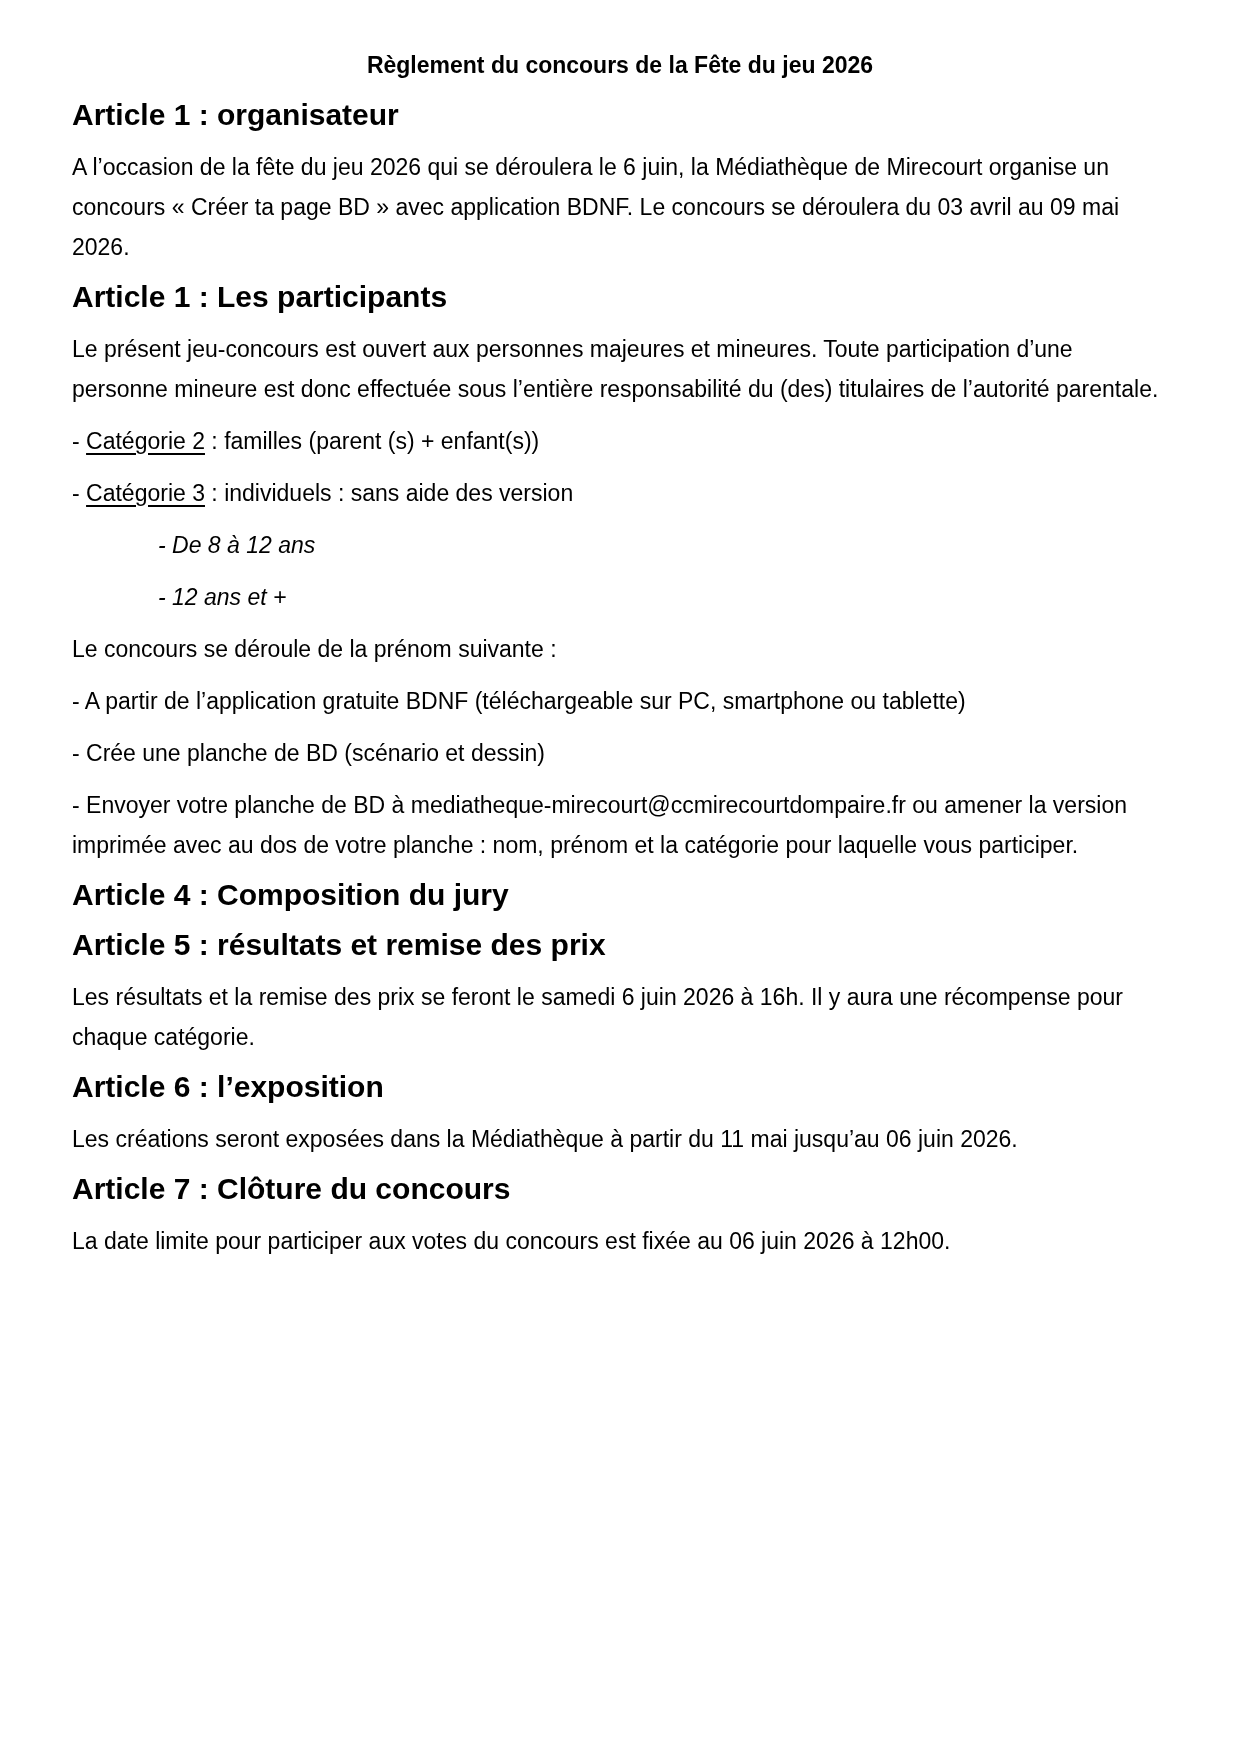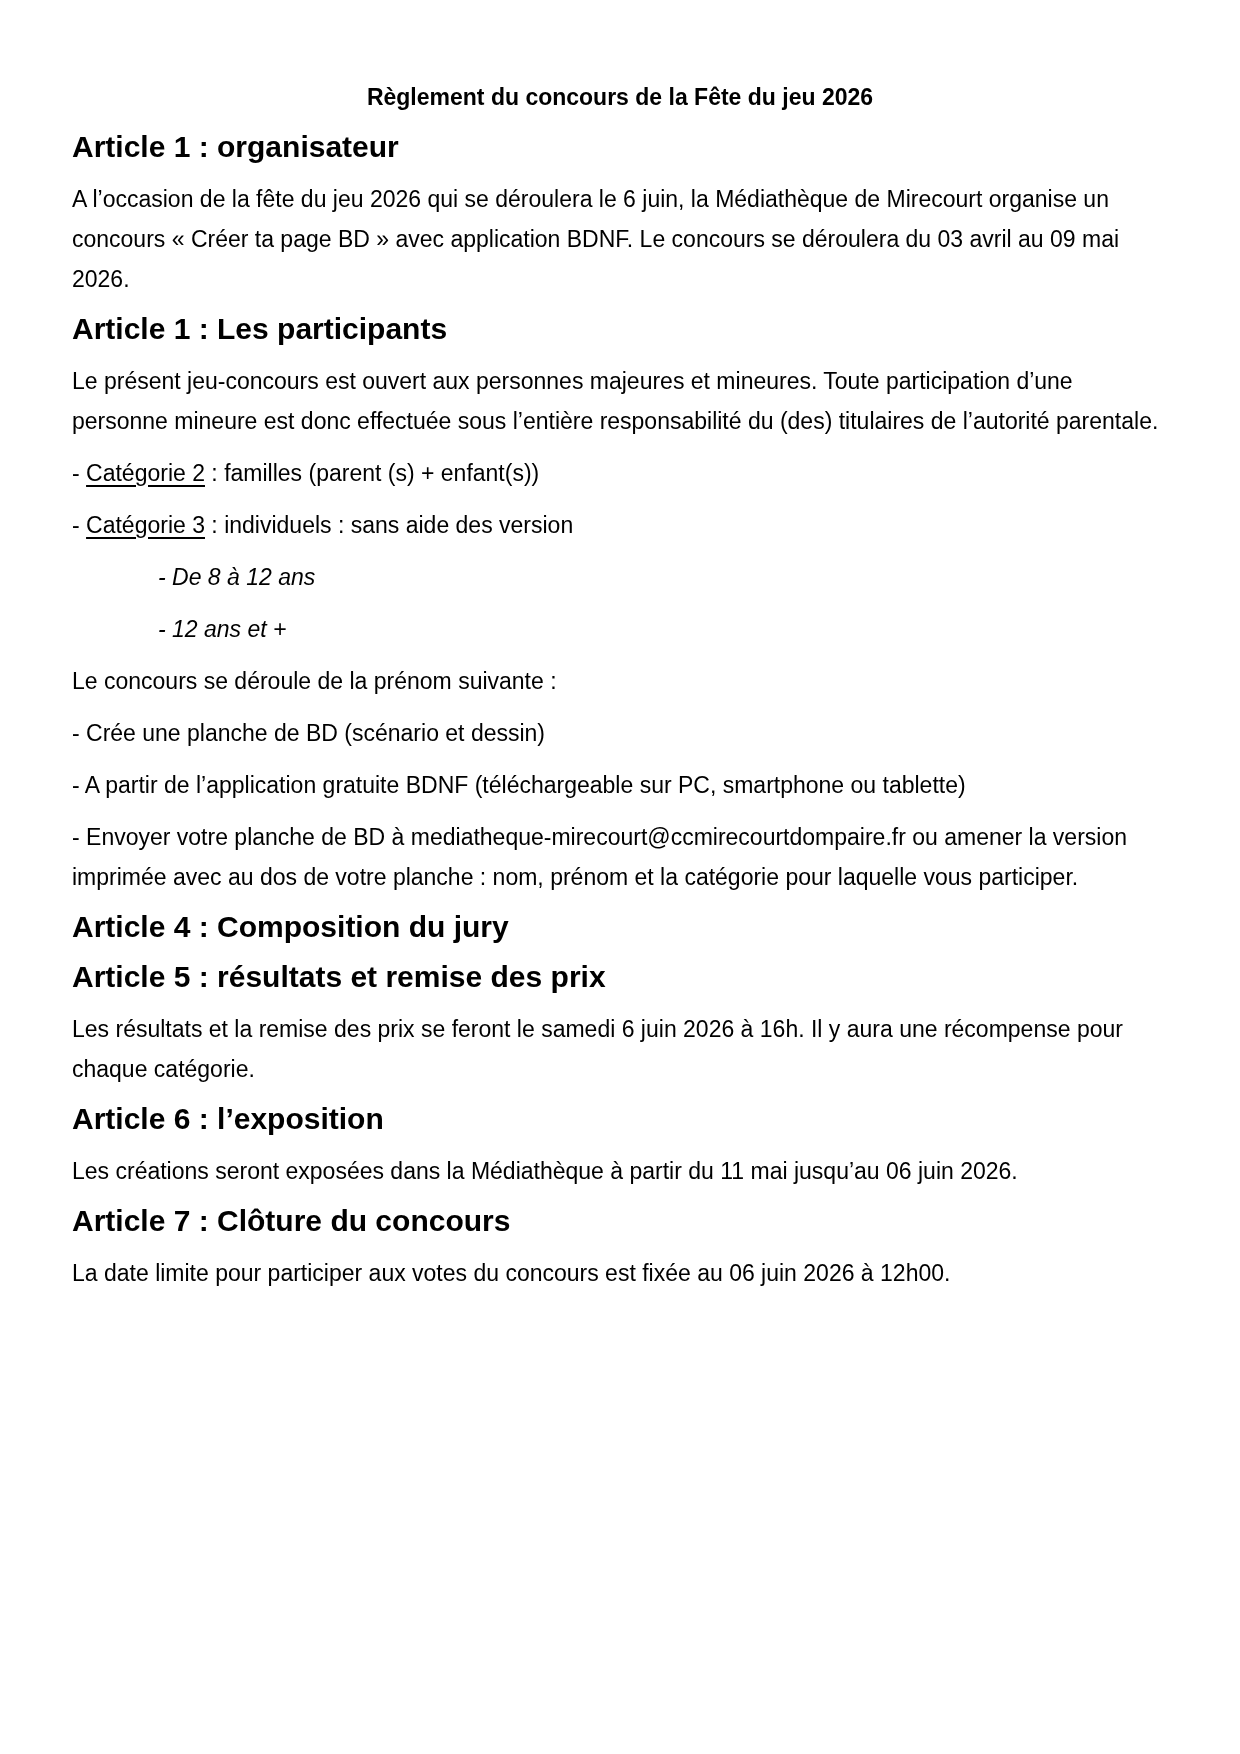--- a/index.html
+++ b/index.html
@@ -5,21 +5,21 @@
   html, body {
     margin: 0;
     padding: 0;
     background: #ffffff;
   }
   .page {
     width: 1240px;
     min-height: 1754px;
     box-sizing: border-box;
     margin: 0 auto;
-    padding: 77px 72px 60px 72px;
+    padding: 45px 72px 60px 72px;
     background: #ffffff;
     color: #000000;
     font-family: "Liberation Sans", "DejaVu Sans", sans-serif;
     font-size: 23px;
     line-height: 40px;
     text-align: left;
     hyphens: manual;
     -webkit-hyphens: manual;
   }
   .doc-title {
@@ -65,22 +65,22 @@
     <h2 class="article-heading">Article 1 : Les participants</h2>
     <p>Le présent jeu-concours est ouvert aux personnes majeures et mineures. Toute participa­tion d’une personne mineure est donc effectuée sous l’entière responsabilité du (des) titu­laires de l’autorité parentale.</p>
     <p class="cat-line"><span>- </span><span class="u">Catégorie 2</span><span> : familles (parent (s) + enfant(s))</span></p>
     <p class="cat-line"><span>- </span><span class="u">Catégorie 3</span><span> : individuels : sans aide des version</span></p>
     <p class="age-item">- De 8 à 12 ans</p>
     <p class="age-item">- 12 ans et +</p>
   </section>
 
   <section>
     <p>Le concours se déroule de la prénom suivante :</p>
+    <p>- A partir de l’application gratuite BDNF (téléchargeable sur PC, smartphone ou tablette)</p>
     <p>- Crée une planche de BD (scénario et dessin)</p>
-    <p>- A partir de l’application gratuite BDNF (téléchargeable sur PC, smartphone ou tablette)</p>
     <p>- Envoyer votre planche de BD à mediatheque-mirecourt@ccmirecourtdompaire.fr ou amener la version imprimée avec au dos de votre planche : nom, prénom et la catégorie pour laquelle vous participer.</p>
   </section>
 
   <section>
     <h2 class="article-heading">Article 4 : Composition du jury</h2>
   </section>
 
   <section>
     <h2 class="article-heading">Article 5 : résultats et remise des prix</h2>
     <p>Les résultats et la remise des prix se feront le samedi 6 juin 2026 à 16h. Il y aura une ré­compense pour chaque catégorie.</p>

